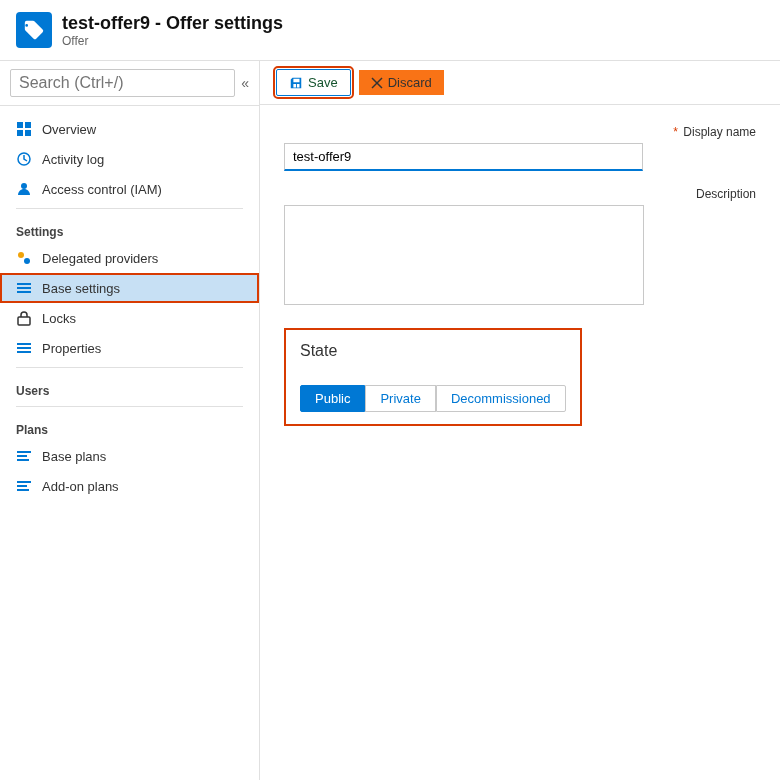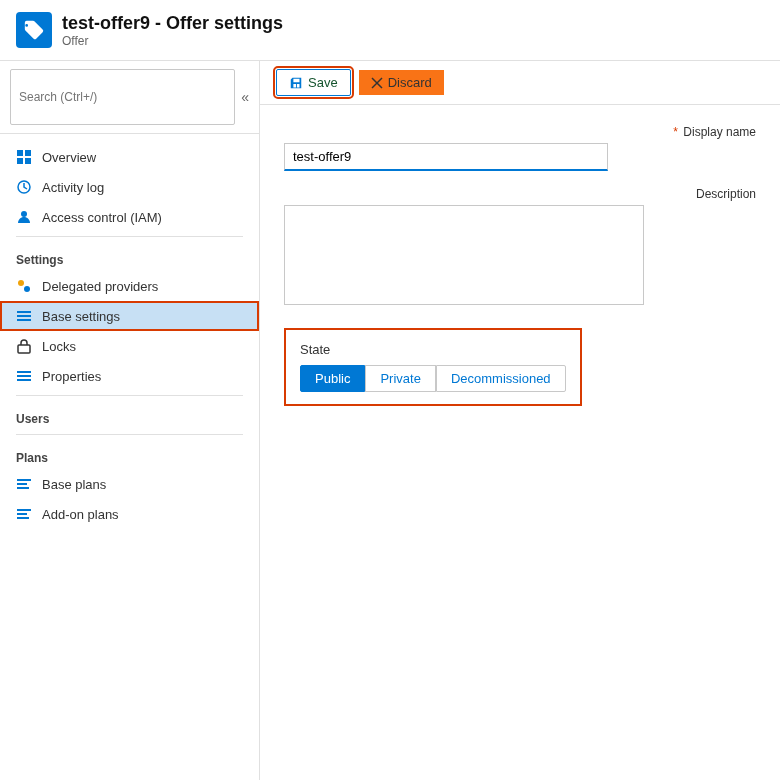--- a/index.html
+++ b/index.html
@@ -65,22 +65,22 @@
     .sidebar-search {
       padding: 8px 10px;
       border-bottom: 1px solid #e0e0e0;
       display: flex;
       align-items: center;
       gap: 6px;
     }
     .sidebar-search input {
       border: 1px solid #c8c8c8;
       border-radius: 2px;
-      padding: 20px 8px;
-      font-size: 12px;
+      padding: 4px 8px;
+      font-size: 16px;
       width: 100%;
       color: #333;
       outline: none;
     }
     .collapse-btn {
       color: #666;
       cursor: pointer;
       font-size: 14px;
       flex-shrink: 0;
     }
@@ -173,21 +173,21 @@
       font-size: 12px;
       color: #333;
       margin-bottom: 4px;
       text-align: right;
     }
     .required-star {
       color: #d83b01;
       margin-right: 2px;
     }
     .form-input {
-      width: 324px;
+      width: 359px;
       border: 1px solid #c8c8c8;
       border-bottom: 2px solid #0078d4;
       padding: 5px 8px;
       font-size: 13px;
       outline: none;
       margin-bottom: 16px;
     }
     .form-textarea {
       width: 360px;
       height: 100px;
@@ -200,33 +200,34 @@
     }
 
     
     .state-box {
       border: 2px solid #d83b01;
       display: inline-block;
       padding: 12px 14px;
       margin-top: 4px;
     }
     .state-label {
-      font-size: 13px;
+      font-size: 16px;
       color: #333;
       margin-bottom: 8px;
     }
     .state-buttons {
       display: flex;
       gap: 0;
     }
     .state-btn {
       padding: 5px 14px;
       font-size: 13px;
       cursor: pointer;
       border: 1px solid #c8c8c8;
+      margin-top: 17px;
     }
     .state-btn.active {
       background: #0078d4;
       color: #fff;
       border-color: #0078d4;
     }
     .state-btn:not(.active) {
       background: #fff;
       color: #0078d4;
       border-color: #c8c8c8;

